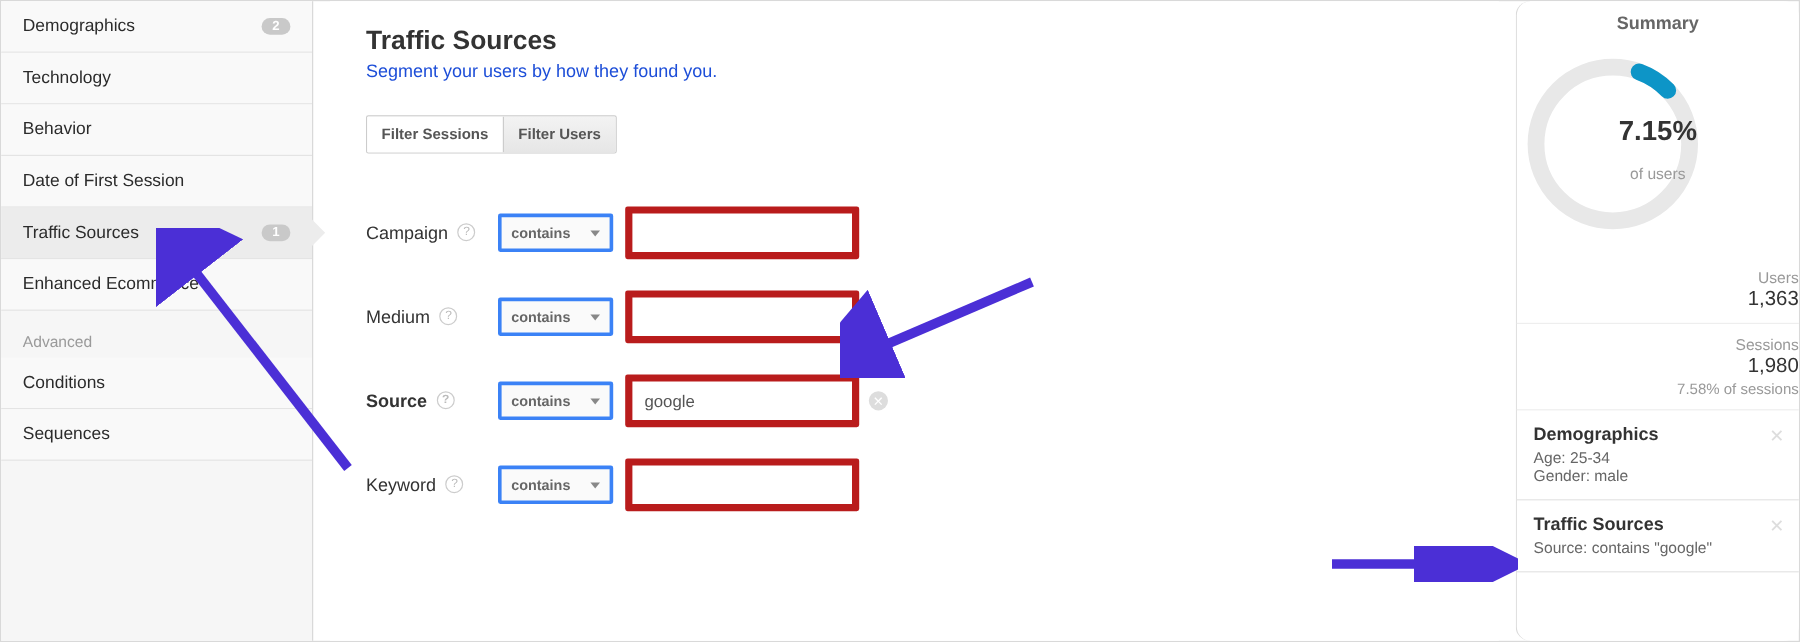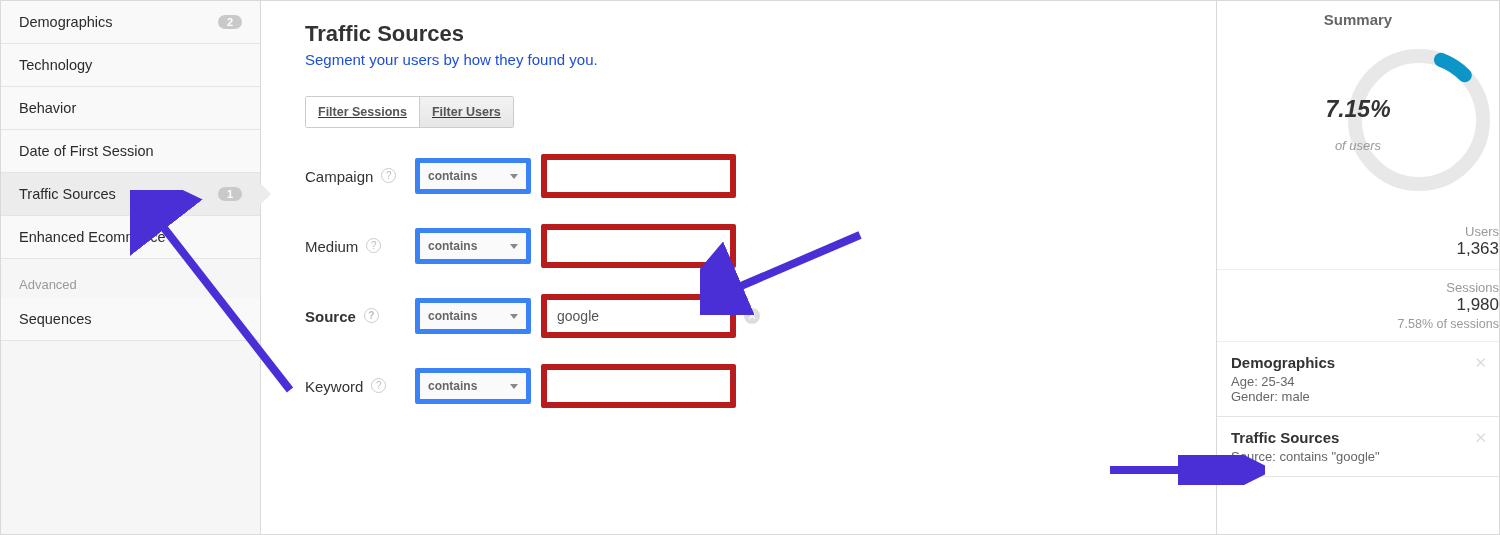--- a/index.html
+++ b/index.html
@@ -82,23 +82,22 @@
   }
   .main-subtitle {
     font-size: 15px;
     color: #1d4ed8;
     margin-bottom: 28px;
   }
   .filter-tabs {
     display: inline-flex;
     border: 1px solid #ccc;
     border-radius: 2px;
-    margin-bottom: 26px;
+    margin-bottom: 44px;
     overflow: hidden;
-    text-decoration: underline;
   }
   .filter-tab {
     padding: 8px 12px;
     font-size: 12.5px;
     font-weight: bold;
     color: #555;
     background: #fff;
     cursor: pointer;
     border-right: 1px solid #ccc;
   }
@@ -123,30 +122,30 @@
     width: 15px; height: 15px;
     border: 1px solid #ccc;
     border-radius: 50%;
     color: #bbb;
     font-size: 10px;
     display: inline-flex;
     align-items: center;
     justify-content: center;
   }
   .dropdown {
-    border: 5px solid #3b82f6;
+    border: 3px solid #3b82f6;
     padding: 6px 8px;
     font-size: 12px;
     font-weight: bold;
     color: #666;
     background: #fafafa;
     display: flex;
     align-items: center;
     gap: 10px;
-    width: 116px;
+    width: 96px;
     justify-content: space-between;
     cursor: pointer;
     border-radius:2px;
     margin-right:10px;
   }
   .dropdown .caret {
     width: 0; height: 0;
     border-left: 4px solid transparent;
     border-right: 4px solid transparent;
     border-top: 5px solid #888;
@@ -167,39 +166,39 @@
     color: #fff;
     font-size: 11px;
     display: flex;
     align-items: center;
     justify-content: center;
     margin-left: 8px;
     cursor: pointer;
   }
   
   .summary {
-    width: 283px;
+    width: 236px;
     border-left: 1px solid #d9d9d9;
     background: #fff;
     font-size: 14px;
     color: #555;
+    border-radius: 12px;
   }
   .summary-title {
     text-align: center;
     font-weight: bold;
     font-size: 15px;
     color: #666;
     padding: 10px 0 6px 0;
   }
   .donut-wrap{
     display:flex;
-    justify-content:flex-end;
+    justify-content:flex-start;
     padding:6px 0 14px 0;
     position:relative;
-    font-style:italic;
   }
   .donut-center{
     position:absolute;
     top:50%;left:50%;
     transform:translate(-50%,-50%);
     text-align:center;
   }
   .donut-pct{
     font-size:23px;
     font-weight:bold;
@@ -267,20 +266,23 @@
       <span>Date of First Session</span>
     </div>
     <div class="sidebar-item active">
       <span>Traffic Sources</span>
       <span class="sidebar-badge">1</span>
     </div>
     <div class="sidebar-item">
       <span>Enhanced Ecommerce</span>
     </div>
     <div class="sidebar-advanced-label">Advanced</div>
+    <div class="sidebar-item">
+      <span>Conditions</span>
+    </div>
     <div class="sidebar-item">
       <span>Sequences</span>
     </div>
   </div>
 
   <div class="main">
     <div class="main-title">Traffic Sources</div>
     <div class="main-subtitle">Segment your users by how they found you.</div>
 
     <div class="filter-tabs">

